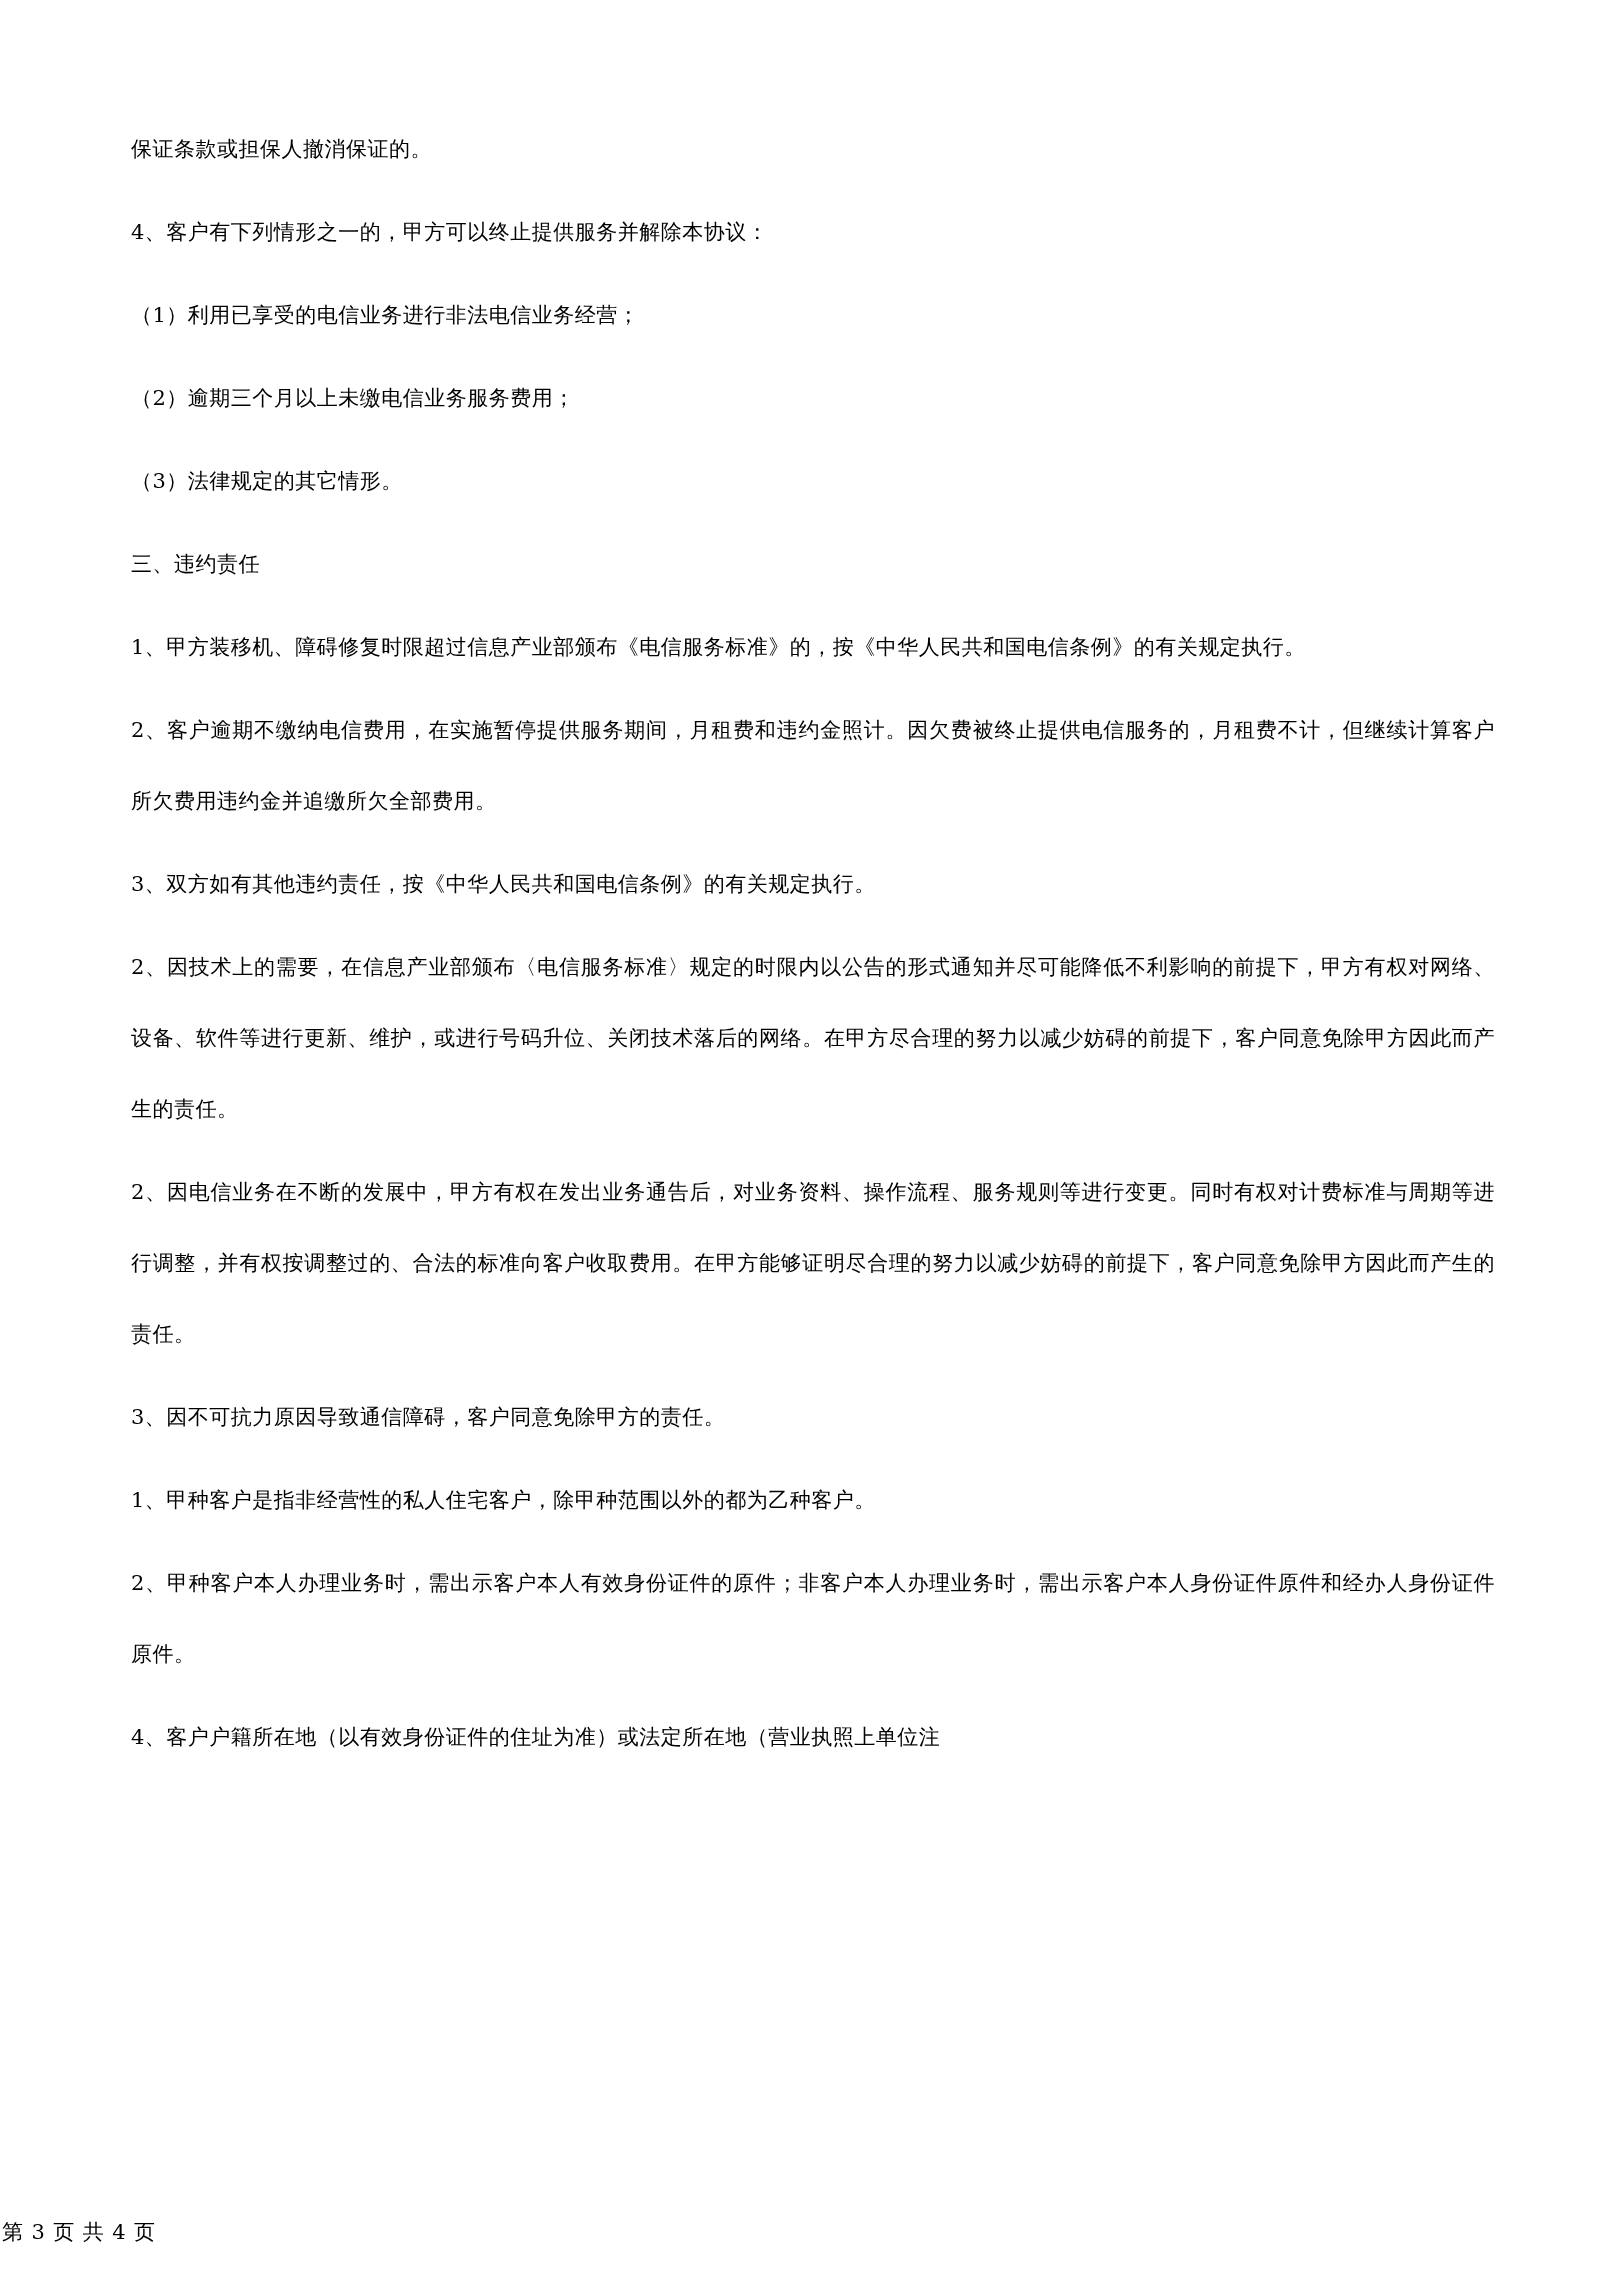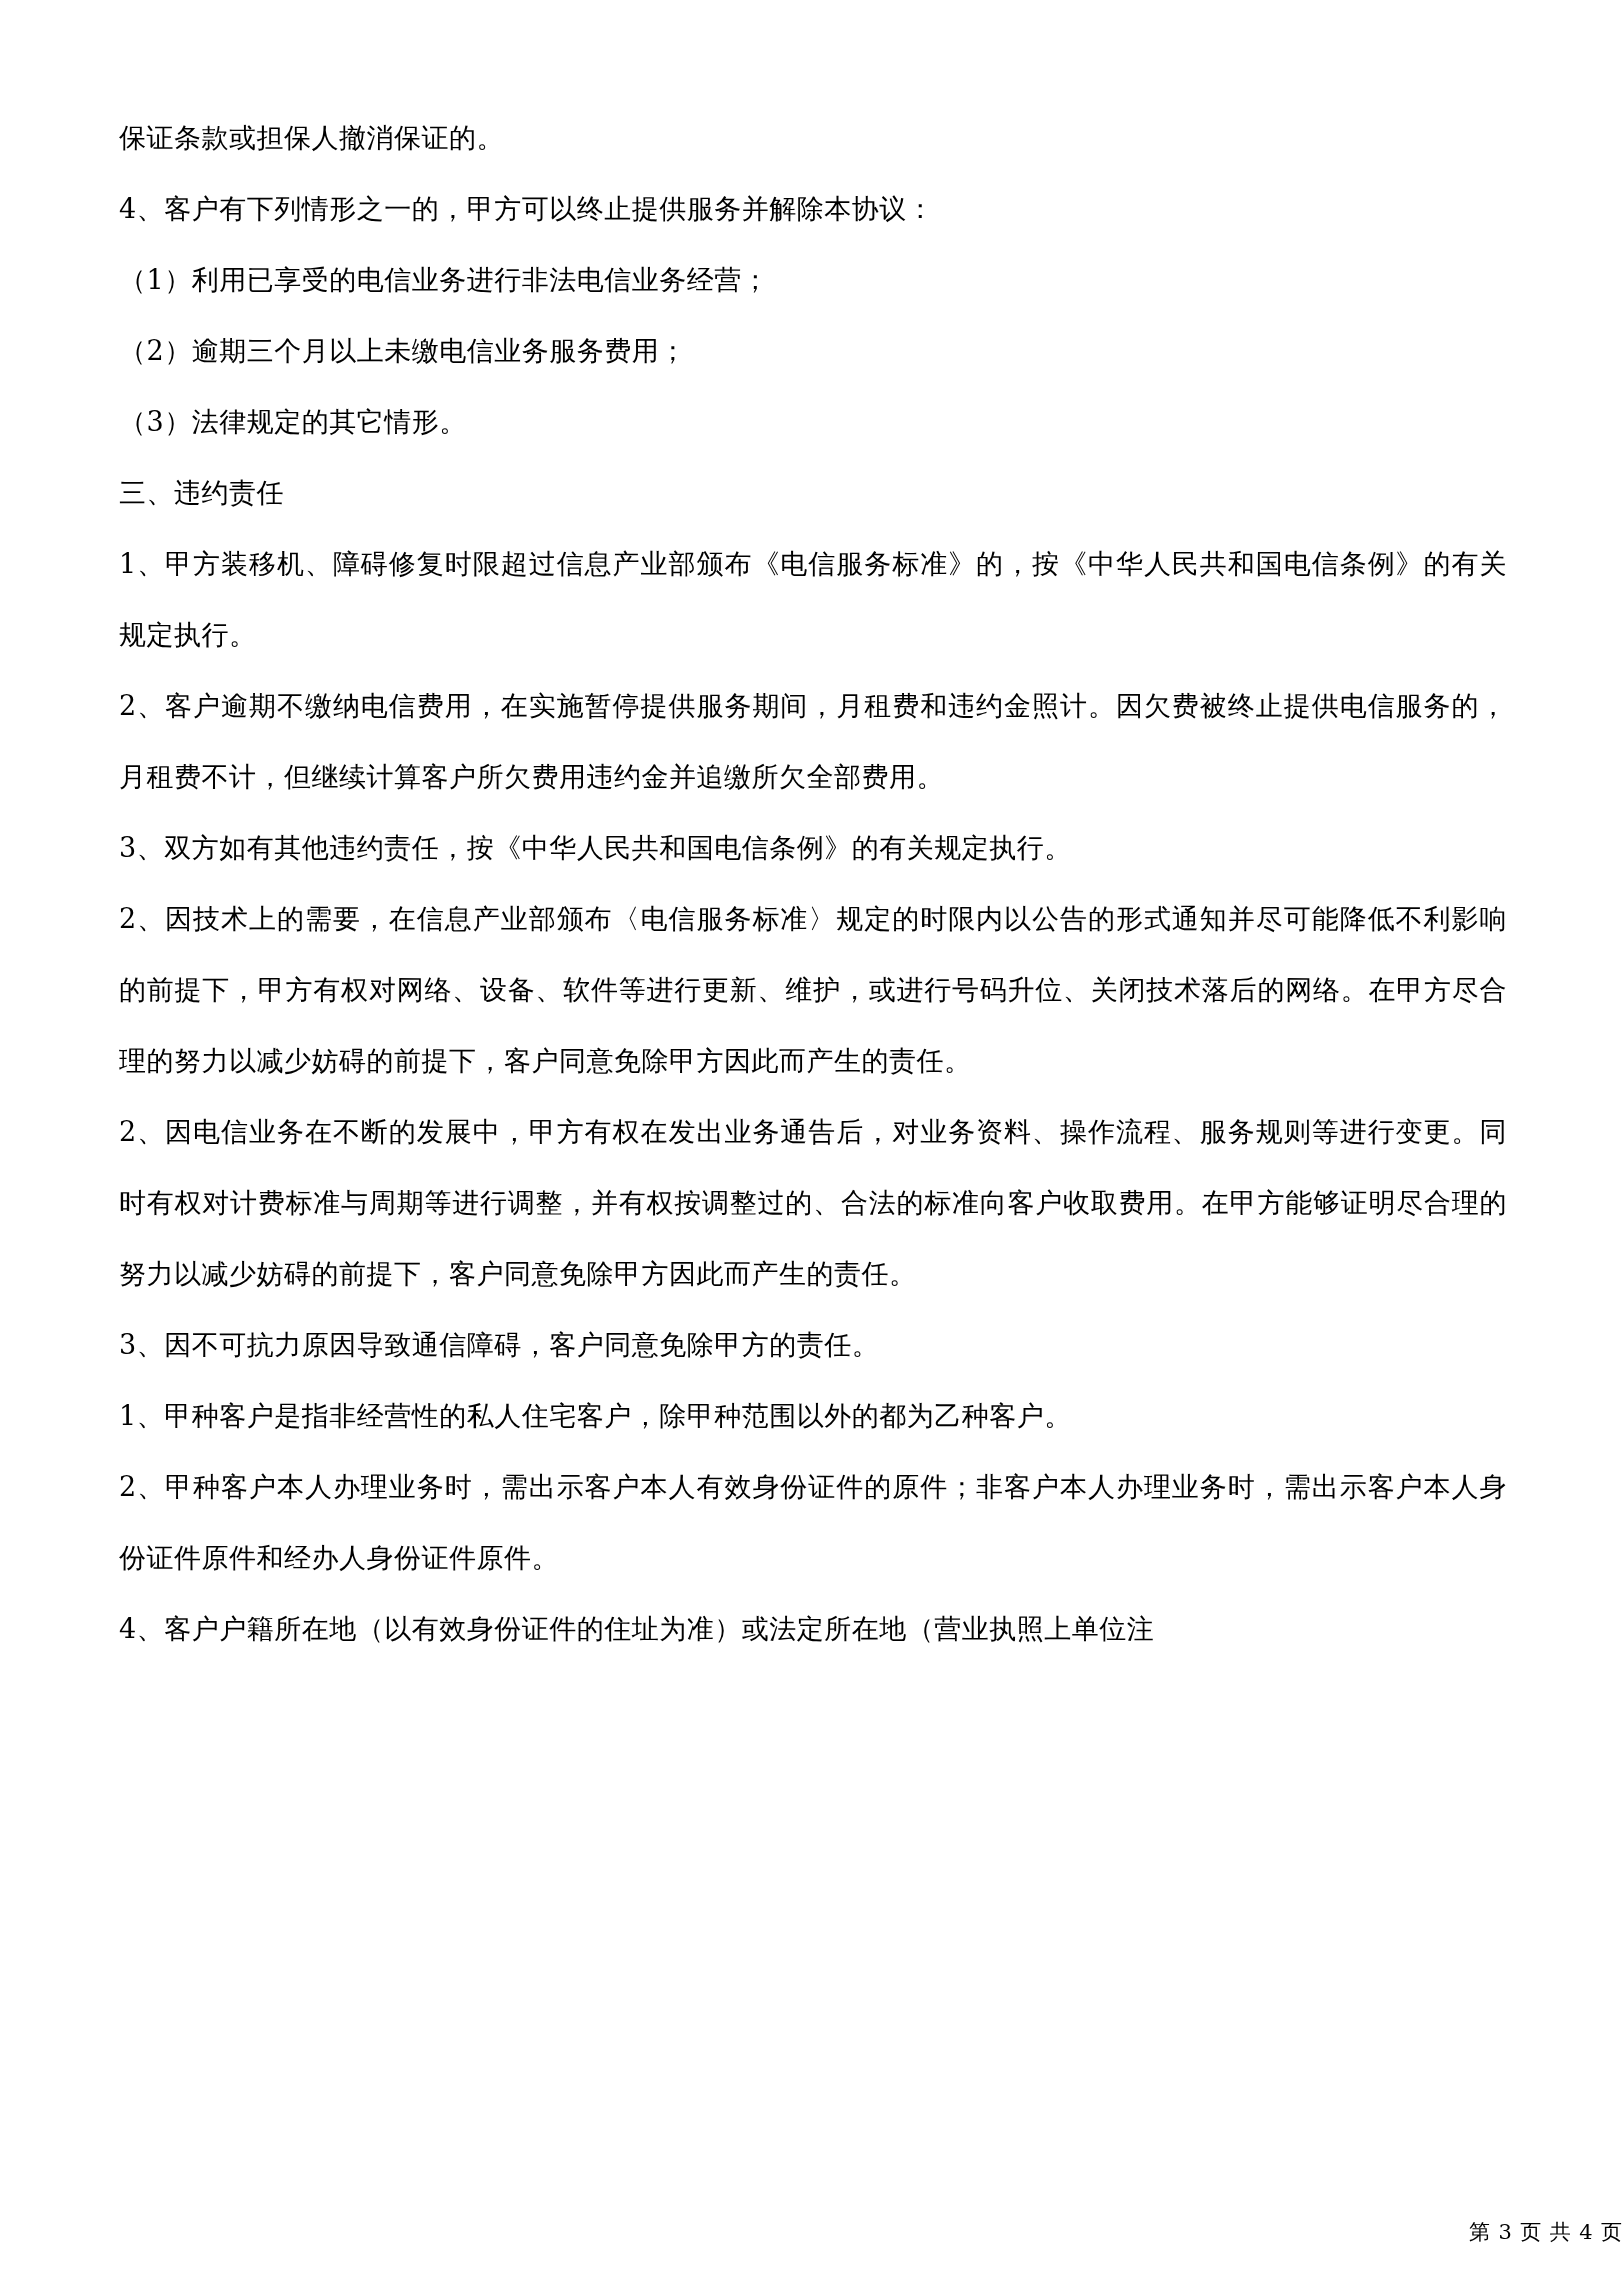--- a/index.html
+++ b/index.html
@@ -20,35 +20,35 @@
     inset: 0;
     background: #ffffff;
   }
   .content {
     position: absolute;
     left: 119px;
     top: 102px;
     width: 1388px;
   }
   .content p {
-    margin: 0;
+    margin: 12px;
     padding: 0;
-    font-size: 27px;
+    font-size: 21px;
     line-height: 71px;
     text-align: justify;
     text-justify: inter-ideograph;
     letter-spacing: 0.5px;
     word-break: break-all;
   }
   .footer {
     position: absolute;
     left: 2px;
     right: 0;
     top: 2218px;
-    text-align: right;
+    text-align: left;
     font-size: 21px;
     letter-spacing: 0.9px;
     color: #000000;
   }
 </style>
 </head>
 <body>
 
 <div class="page">
   <div class="content">

